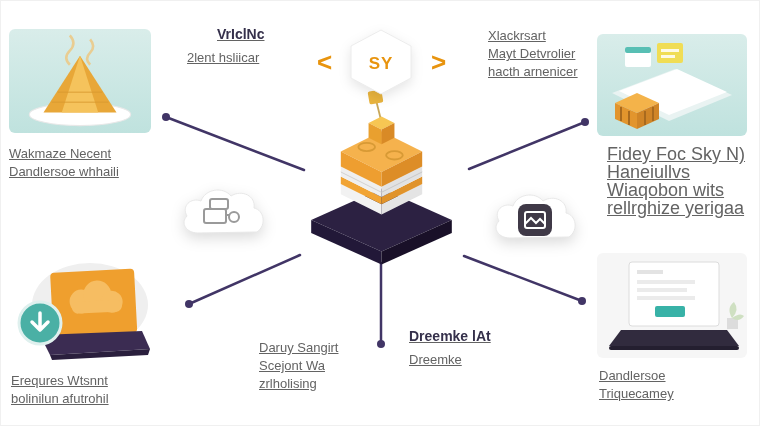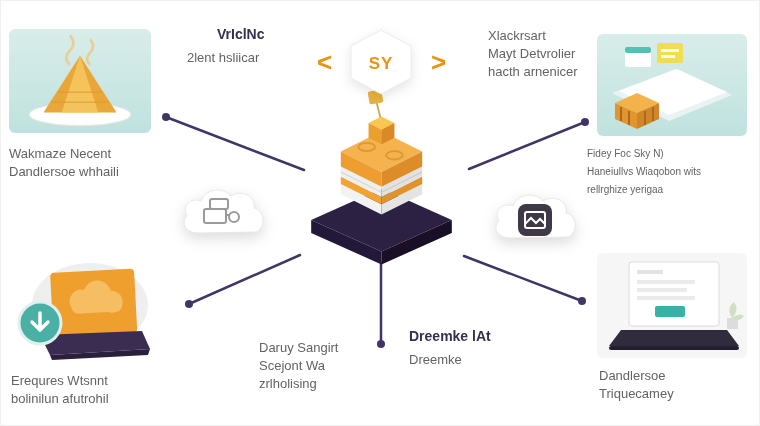--- a/index.html
+++ b/index.html
@@ -1,21 +1,21 @@
 <!DOCTYPE html>
 <html><head>
 <meta charset="utf-8">
 <style>
   html,body{margin:0;padding:0;background:#ffffff;}
   .canvas{
     position:relative;width:760px;height:426px;background:#ffffff;
     overflow:hidden;font-family:"Liberation Sans",sans-serif;
     border:1px solid #f0f0f0;box-sizing:border-box;
   }
-  .label{position:absolute;font-size:13px;color:#636363;line-height:18px;z-index:4;}
+  .label{position:absolute;font-size:13px;color:#636363;line-height:18px;z-index:4;text-decoration:underline;}
   .label .title{font-weight:bold;color:#35304b;font-size:14px;margin-bottom:6px;}
   .tile{position:absolute;border-radius:6px;overflow:hidden;z-index:2;}
   .tile-teal{background:linear-gradient(180deg,#d9edea 0%,#bfe2de 100%);}
   .tile-gray{background:#f6f6f6;}
   .cloud{position:absolute;z-index:3;filter:drop-shadow(0 5px 7px rgba(0,0,0,0.14));}
   .lines{position:absolute;left:0;top:0;z-index:1;pointer-events:none;}
   .center-ill{position:absolute;z-index:2;}
   .hex{position:absolute;z-index:4;filter:drop-shadow(0 4px 6px rgba(0,0,0,0.10));}
   .chevron{position:absolute;z-index:4;font-size:26px;font-weight:bold;color:#e8940e;line-height:26px;}
 </style>
@@ -187,21 +187,21 @@
     <div class="title" style="margin-left:30px">VrIclNc</div>
     <div>2lent hsliicar</div>
   </div>
 
   <div class="label" style="left:487px;top:26px">
     <div>Xlackrsart</div>
     <div>Mayt Detvrolier</div>
     <div>hacth arnenicer</div>
   </div>
 
-  <div class="label" style="left:586px;top:144px;font-size:10px">
+  <div class="label" style="left:606px;top:144px;font-size:18px">
     <div>Fidey Foc Sky N)</div>
     <div>Haneiullvs Wiaqobon wits</div>
     <div>rellrghize yerigaa</div>
   </div>
 
   <div class="label" style="left:10px;top:371px">
     <div>Erequres Wtsnnt</div>
     <div>bolinilun afutrohil</div>
   </div>
 

